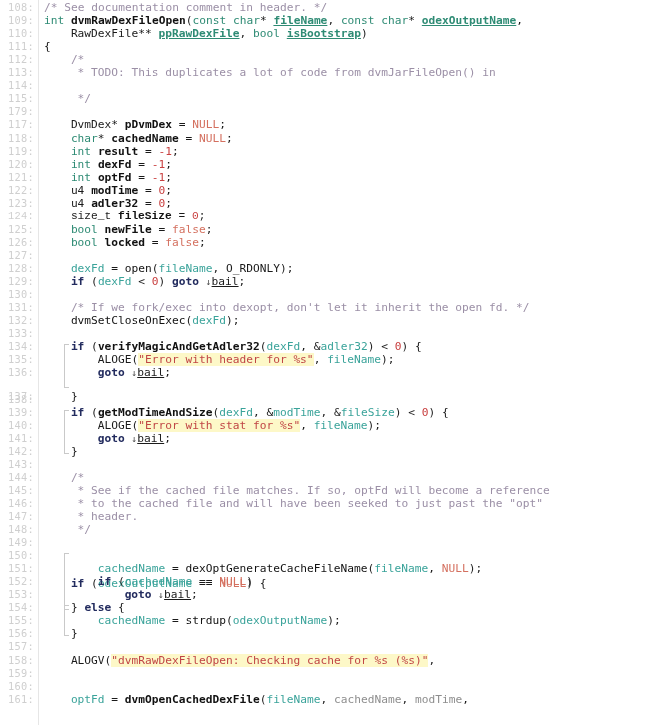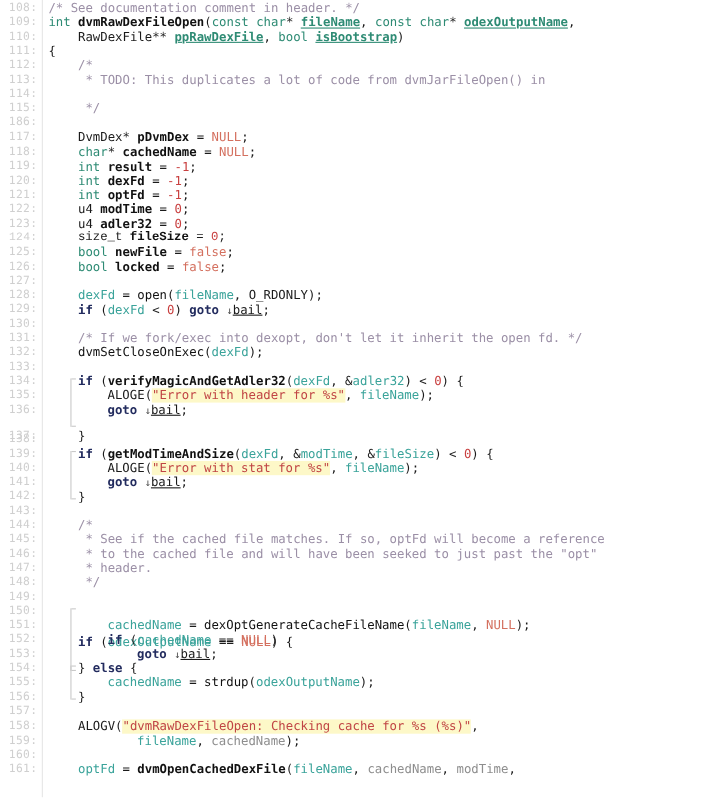--- a/index.html
+++ b/index.html
@@ -122,21 +122,21 @@
     </div>
   <div id="lines">
       <div class="row" style="top: 1px; position: absolute; left: 0px; right: 0px;"><span class="lnum">108</span><span class="code" style="left: 44px;"><span class="cmt">/* See documentation comment in header. */</span></span></div>
       <div class="row" style="top: 14.05px; position: absolute; left: 0px; right: 0px;"><span class="lnum">109</span><span class="code" style="left: 44px;"><span class="kw">int</span><span class="op"> </span><span class="fn">dvmRawDexFileOpen</span><span class="op">(</span><span class="kw">const char</span><span class="op">* </span><span class="param">fileName</span><span class="op">, </span><span class="kw">const char</span><span class="op">* </span><span class="param">odexOutputName</span><span class="op">,</span></span></div>
       <div class="row" style="top: 27.1px; position: absolute; left: 0px; right: 0px;"><span class="lnum">110</span><span class="code" style="left: 70.88px;"><span class="op">RawDexFile** </span><span class="param">ppRawDexFile</span><span class="op">, </span><span class="kw">bool</span><span class="op"> </span><span class="param">isBootstrap</span><span class="op">)</span></span></div>
       <div class="row" style="top: 40.15px; position: absolute; left: 0px; right: 0px;"><span class="lnum">111</span><span class="code" style="left: 44px;"><span class="op">{</span></span></div>
       <div class="row" style="top: 53.2px; position: absolute; left: 0px; right: 0px;"><span class="lnum">112</span><span class="code" style="left: 70.88px;"><span class="cmt">/*</span></span></div>
       <div class="row" style="top: 66.25px; position: absolute; left: 0px; right: 0px;"><span class="lnum">113</span><span class="code" style="left: 70.88px;"><span class="cmt"> * TODO: This duplicates a lot of code from dvmJarFileOpen() in</span></span></div>
       <div class="row" style="top: 79.3px; position: absolute; left: 0px; right: 0px;"><span class="lnum">114</span></div>
       <div class="row" style="top: 92.35px; position: absolute; left: 0px; right: 0px;"><span class="lnum">115</span><span class="code" style="left: 70.88px;"><span class="cmt"> */</span></span></div>
-      <div class="row" style="top: 105.4px; position: absolute; left: 0px; right: 0px;"><span class="lnum">186</span><span class="code" style="left: 44px;"></span></div>
+      <div class="row" style="top: 105.4px; position: absolute; left: 0px; right: 0px;"><span class="lnum">179</span><span class="code" style="left: 44px;"></span></div>
       <div class="row" style="top: 118.45px; position: absolute; left: 0px; right: 0px;"><span class="lnum">117</span><span class="code" style="left: 70.88px;"><span class="op">DvmDex* </span><span class="fn">pDvmDex</span><span class="op"> = </span><span class="cnst">NULL</span><span class="op">;</span></span></div>
       <div class="row" style="top: 131.5px; position: absolute; left: 0px; right: 0px;"><span class="lnum">118</span><span class="code" style="left: 70.88px;"><span class="kw">char</span><span class="op">* </span><span class="fn">cachedName</span><span class="op"> = </span><span class="cnst">NULL</span><span class="op">;</span></span></div>
       <div class="row" style="top: 144.55px; position: absolute; left: 0px; right: 0px;"><span class="lnum">119</span><span class="code" style="left: 70.88px;"><span class="kw">int</span><span class="op"> </span><span class="fn">result</span><span class="op"> = </span><span class="num">-1</span><span class="op">;</span></span></div>
       <div class="row" style="top: 157.6px; position: absolute; left: 0px; right: 0px;"><span class="lnum">120</span><span class="code" style="left: 70.88px;"><span class="kw">int</span><span class="op"> </span><span class="fn">dexFd</span><span class="op"> = </span><span class="num">-1</span><span class="op">;</span></span></div>
       <div class="row" style="top: 170.65px; position: absolute; left: 0px; right: 0px;"><span class="lnum">121</span><span class="code" style="left: 70.88px;"><span class="kw">int</span><span class="op"> </span><span class="fn">optFd</span><span class="op"> = </span><span class="num">-1</span><span class="op">;</span></span></div>
       <div class="row" style="top: 183.7px; position: absolute; left: 0px; right: 0px;"><span class="lnum">122</span><span class="code" style="left: 70.88px;"><span class="op">u4 </span><span class="fn">modTime</span><span class="op"> = </span><span class="num">0</span><span class="op">;</span></span></div>
       <div class="row" style="top: 196.75px; position: absolute; left: 0px; right: 0px;"><span class="lnum">123</span><span class="code" style="left: 70.88px;"><span class="op">u4 </span><span class="fn">adler32</span><span class="op"> = </span><span class="num">0</span><span class="op">;</span></span></div>
       <div class="row" style="top: 209.8px; position: absolute; left: 0px; right: 0px; font-family: Liberation Mono, monospace;"><span class="lnum">124</span><span class="code" style="left: 70.88px;"><span class="op">size_t </span><span class="fn">fileSize</span><span class="op"> = </span><span class="num">0</span><span class="op">;</span></span></div>
       <div class="row" style="top: 222.85px; position: absolute; left: 0px; right: 0px;"><span class="lnum">125</span><span class="code" style="left: 70.88px;"><span class="kw">bool</span><span class="op"> </span><span class="fn">newFile</span><span class="op"> = </span><span class="cnst">false</span><span class="op">;</span></span></div>
       <div class="row" style="top: 235.9px; position: absolute; left: 0px; right: 0px;"><span class="lnum">126</span><span class="code" style="left: 70.88px;"><span class="kw">bool</span><span class="op"> </span><span class="fn">locked</span><span class="op"> = </span><span class="cnst">false</span><span class="op">;</span></span></div>
@@ -165,17 +165,17 @@
       <div class="row" style="top: 536.05px; position: absolute; left: 0px; right: 0px;"><span class="lnum">149</span><span class="code" style="left: 44px;"></span></div>
       <div class="row" style="top: 549.1px; position: absolute; left: 0px; right: 0px;"><span class="lnum">150</span><span class="code" style="left: 70.88px; margin-top: 28px;"><span class="ctl">if</span><span class="op"> (</span><span class="var">odexOutputName</span><span class="op"> == </span><span class="cnst">NULL</span><span class="op">) {</span></span></div>
       <div class="row" style="top: 562.15px; position: absolute; left: 0px; right: 0px;"><span class="lnum">151</span><span class="code" style="left: 97.76px;"><span class="var">cachedName</span><span class="op"> = </span><span class="fnp">dexOptGenerateCacheFileName</span><span class="op">(</span><span class="var">fileName</span><span class="op">, </span><span class="cnst">NULL</span><span class="op">);</span></span></div>
       <div class="row" style="top: 575.2px; position: absolute; left: 0px; right: 0px;"><span class="lnum">152</span><span class="code" style="left: 97.76px;"><span class="ctl">if</span><span class="op"> (</span><span class="var">cachedName</span><span class="op"> == </span><span class="cnst">NULL</span><span class="op">)</span></span></div>
       <div class="row" style="top: 588.25px; position: absolute; left: 0px; right: 0px;"><span class="lnum">153</span><span class="code" style="left: 124.64px;"><span class="ctl">goto</span><span class="op"> </span><span class="arrow">↓</span><span class="label">bail</span><span class="op">;</span></span></div>
       <div class="row" style="top: 601.3px; position: absolute; left: 0px; right: 0px;"><span class="lnum">154</span><span class="code" style="left: 70.88px;"><span class="op">} </span><span class="ctl">else</span><span class="op"> {</span></span></div>
       <div class="row" style="top: 614.35px; position: absolute; left: 0px; right: 0px;"><span class="lnum">155</span><span class="code" style="left: 97.76px;"><span class="var">cachedName</span><span class="op"> = </span><span class="fnp">strdup</span><span class="op">(</span><span class="var">odexOutputName</span><span class="op">);</span></span></div>
       <div class="row" style="top: 627.4px; position: absolute; left: 0px; right: 0px;"><span class="lnum">156</span><span class="code" style="left: 70.88px;"><span class="op">}</span></span></div>
       <div class="row" style="top: 640.45px; position: absolute; left: 0px; right: 0px;"><span class="lnum">157</span><span class="code" style="left: 44px;"></span></div>
       <div class="row" style="top: 653.5px; position: absolute; left: 0px; right: 0px;"><span class="lnum">158</span><span class="code" style="left: 70.88px;"><span class="mac">ALOGV</span><span class="op">(</span><span class="str">"dvmRawDexFileOpen: Checking cache for %s (%s)"</span><span class="op">,</span></span></div>
-      <div class="row" style="top: 666.55px; position: absolute; left: 0px; right: 0px;"><span class="lnum">159</span><span class="code" style="left: 124.64px;"><span class="var">fileName</span><span class="op">, </span><span class="varg">cachedName</span><span class="op">);</span></span></div>
+      <div class="row" style="top: 666.55px; position: absolute; left: 0px; right: 0px;"><span class="lnum">159</span></div>
       <div class="row" style="top: 679.6px; position: absolute; left: 0px; right: 0px;"><span class="lnum">160</span><span class="code" style="left: 44px;"></span></div>
       <div class="row" style="top: 692.65px; position: absolute; left: 0px; right: 0px;"><span class="lnum">161</span><span class="code" style="left: 70.88px;"><span class="var">optFd</span><span class="op"> = </span><span class="fn">dvmOpenCachedDexFile</span><span class="op">(</span><span class="var">fileName</span><span class="op">, </span><span class="varg">cachedName</span><span class="op">, </span><span class="varg">modTime</span><span class="op">,</span></span></div>
     </div>
 </div>
 
 </body></html>

